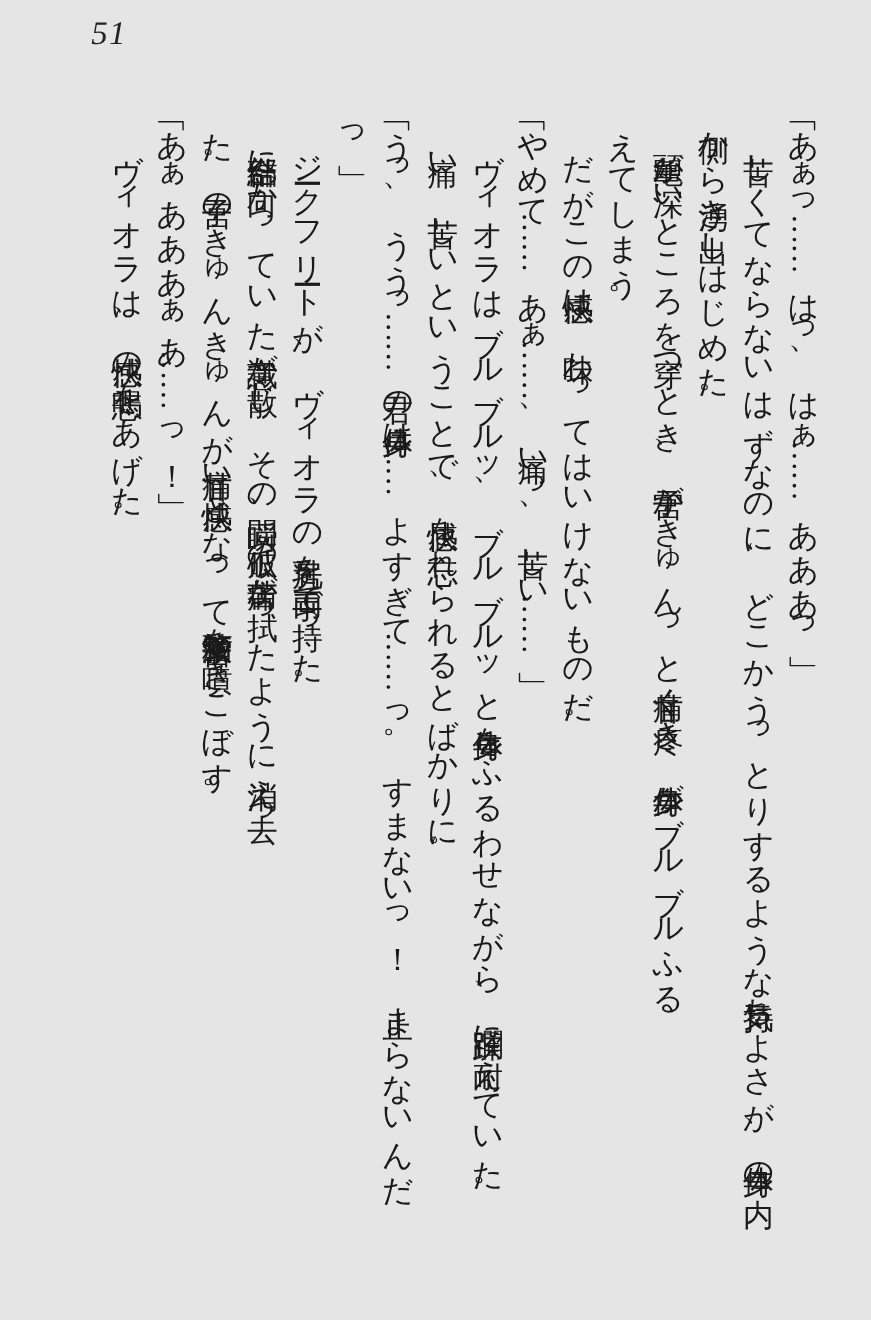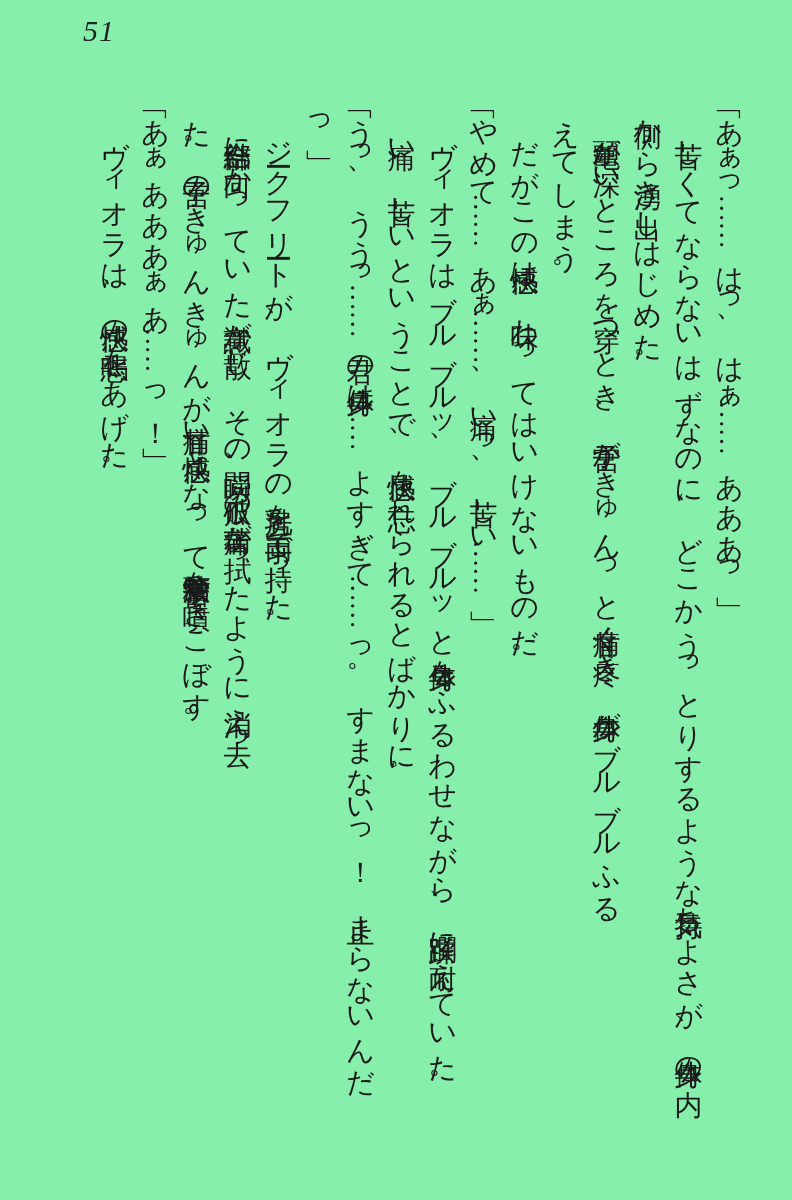--- a/index.html
+++ b/index.html
@@ -10,21 +10,21 @@
     width: 792px;
     height: 1200px;
     background: #fdfdfd;
     position: relative;
     overflow: hidden;
     font-family: "Liberation Serif", "DejaVu Serif", serif;
   }
   .page {
     position: absolute;
     inset: 0;
-    background: #86efac;
+    background: #e5e5e5;
   }
   .page-number {
     position: absolute;
     left: 83px;
     top: 14px;
     font-size: 30px;
     font-style: italic;
     color: #222;
     letter-spacing: 1px;
   }

